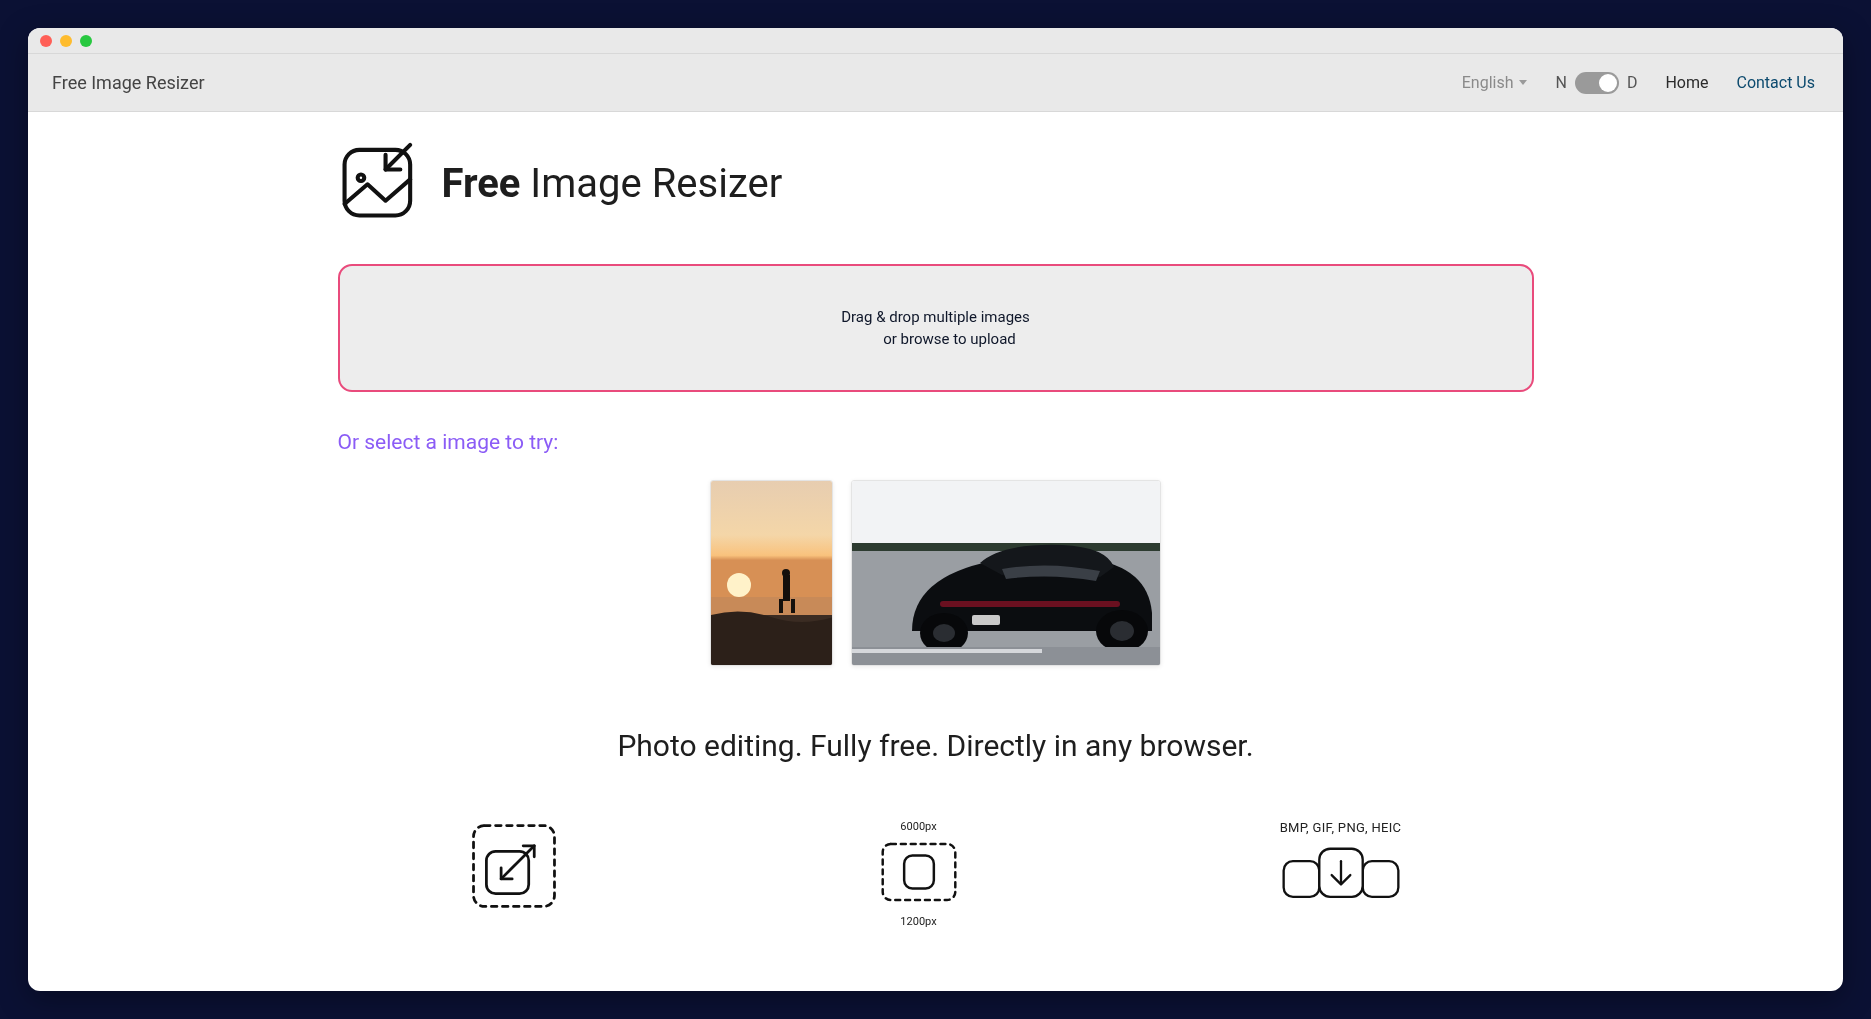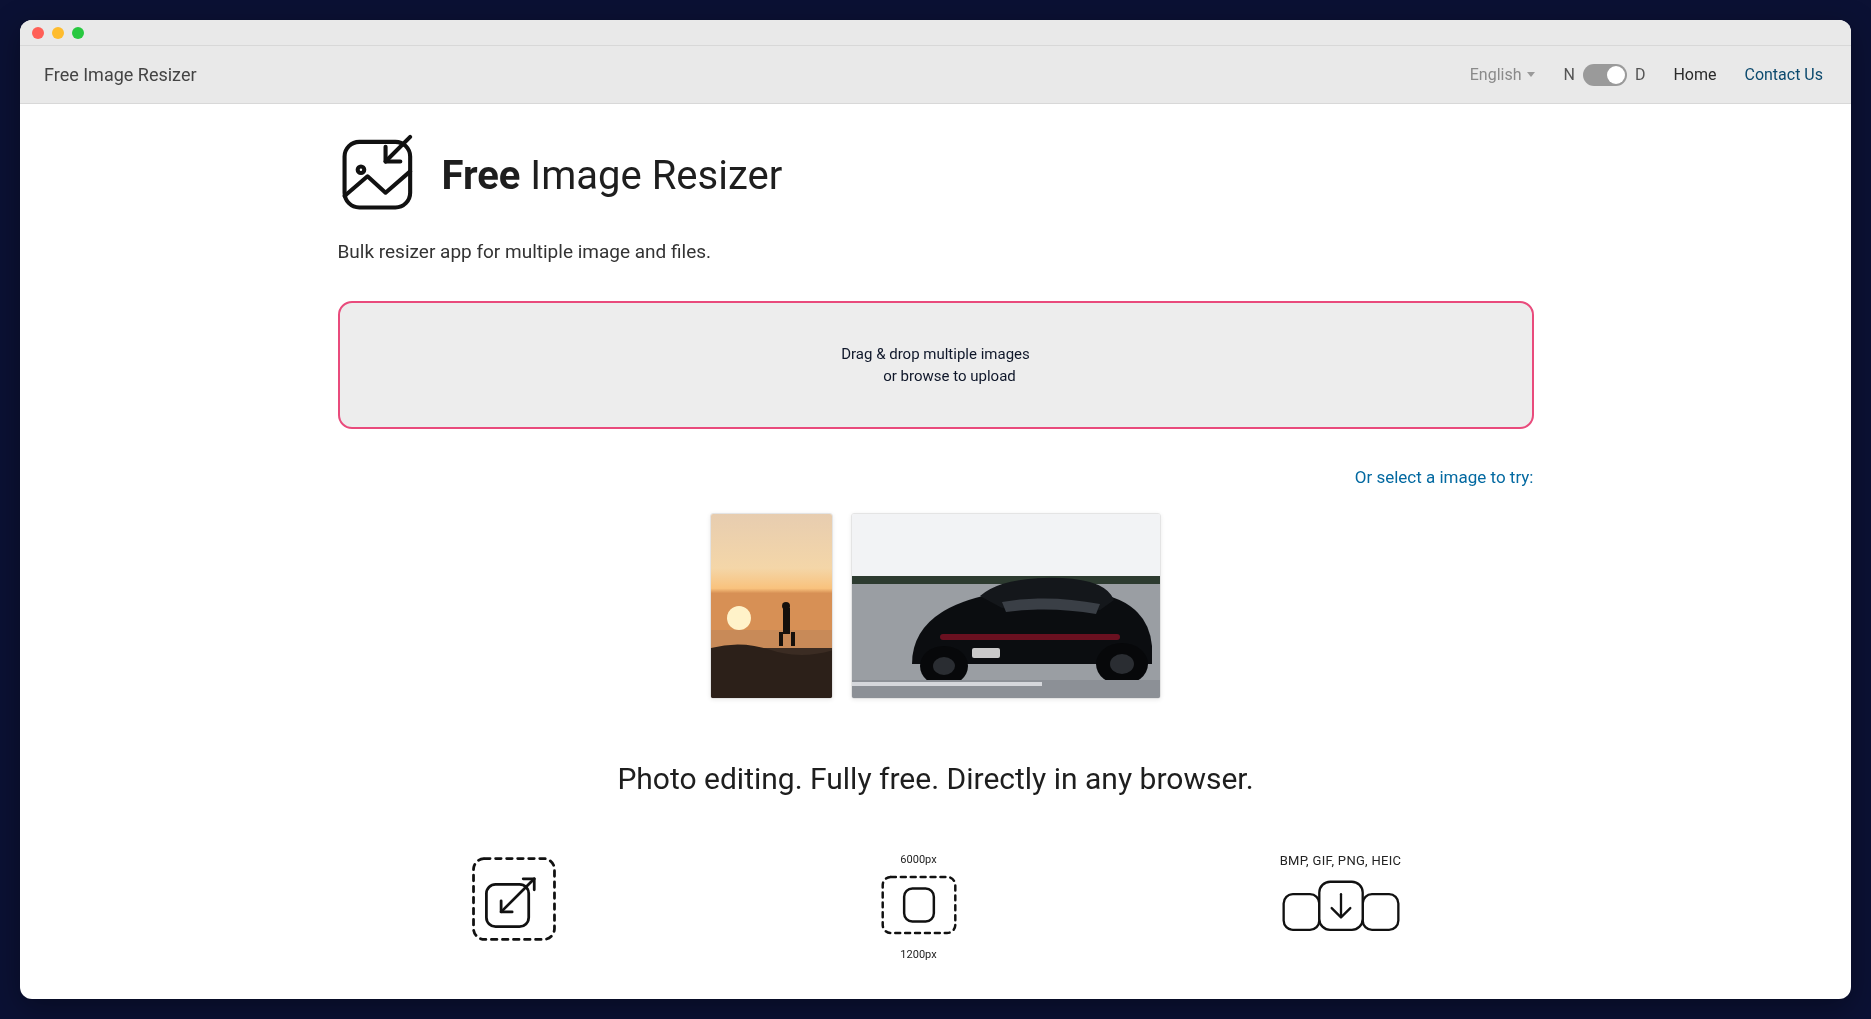--- a/index.html
+++ b/index.html
@@ -10,21 +10,21 @@
     --muted:#6d6d6d;
     --text:#2b2b2b;
     --heading:#1e1e1e;
     --drop-border:#e94b7c;
     --drop-bg:#ededed;
     --toggle-bg:#9a9a9a;
     --link:#2b2b2b;
   }
   *{box-sizing:border-box;}
   html,body{margin:0;padding:0;background:var(--bg);font-family:"Segoe UI",Roboto,Helvetica,Arial,sans-serif;}
-  .stage{width:1871px;height:1019px;position:relative;padding:20px;}
+  .stage{width:1871px;height:1019px;position:relative;padding:28px;}
   .window{
     width:100%;height:100%;
     background:var(--panel);
     border-radius:12px;
     box-shadow:0 8px 30px rgba(0,0,0,.35);
     overflow:hidden;
     display:flex;flex-direction:column;
   }
   .titlebar{
     height:26px;background:var(--titlebar);
@@ -71,21 +71,21 @@
     margin-top:38px;
     border:2px solid var(--drop-border);
     background:var(--drop-bg);
     border-radius:14px;
     height:128px;
     display:flex;flex-direction:column;align-items:center;justify-content:center;
     color:#0f172a;font-size:15px;
   }
   .dropzone .browse{margin-top:4px;margin-left:28px;}
 
-  .try-label{margin-top:38px;text-align:right;font-size:17px;color:#0369a1;}
+  .try-label{margin-top:38px;text-align:left;font-size:21px;color:#8b5cf6;}
   .samples{margin-top:26px;display:flex;justify-content:center;gap:18px;}
   .thumb{border:1px solid #e4e4e4;border-radius:3px;box-shadow:0 1px 4px rgba(0,0,0,.08);overflow:hidden;}
   .thumb.tall{width:123px;height:186px;}
   .thumb.wide{width:310px;height:186px;}
 
   .tagline{margin-top:62px;text-align:center;font-size:30px;color:#1e1e1e;}
 
   .features{margin-top:57px;display:flex;justify-content:space-between;padding:0 130px;}
   .feature{display:flex;flex-direction:column;align-items:center;gap:6px;}
   .fmt-label{font-size:13px;color:#222;letter-spacing:.3px;}
@@ -133,21 +133,20 @@
                 <path d="M8 78 L36 54 L58 74 L88 48"></path>
                 <path d="M88 6 L58 36"></path>
                 <path d="M58 18 L58 36 L76 36"></path>
               </svg>
             </span>
             <div class="hero-title">
               <b>Free</b><span> Image Resizer</span>
             </div>
           </div>
 
-          <div class="subtitle">Bulk resizer app for multiple image and files.</div>
 
           <div class="dropzone">
             <div>Drag &amp; drop multiple images</div>
             <div class="browse">or browse to upload</div>
           </div>
 
           <div class="try-label">Or select a image to try:</div>
 
           <div class="samples">
             <div class="thumb tall">

